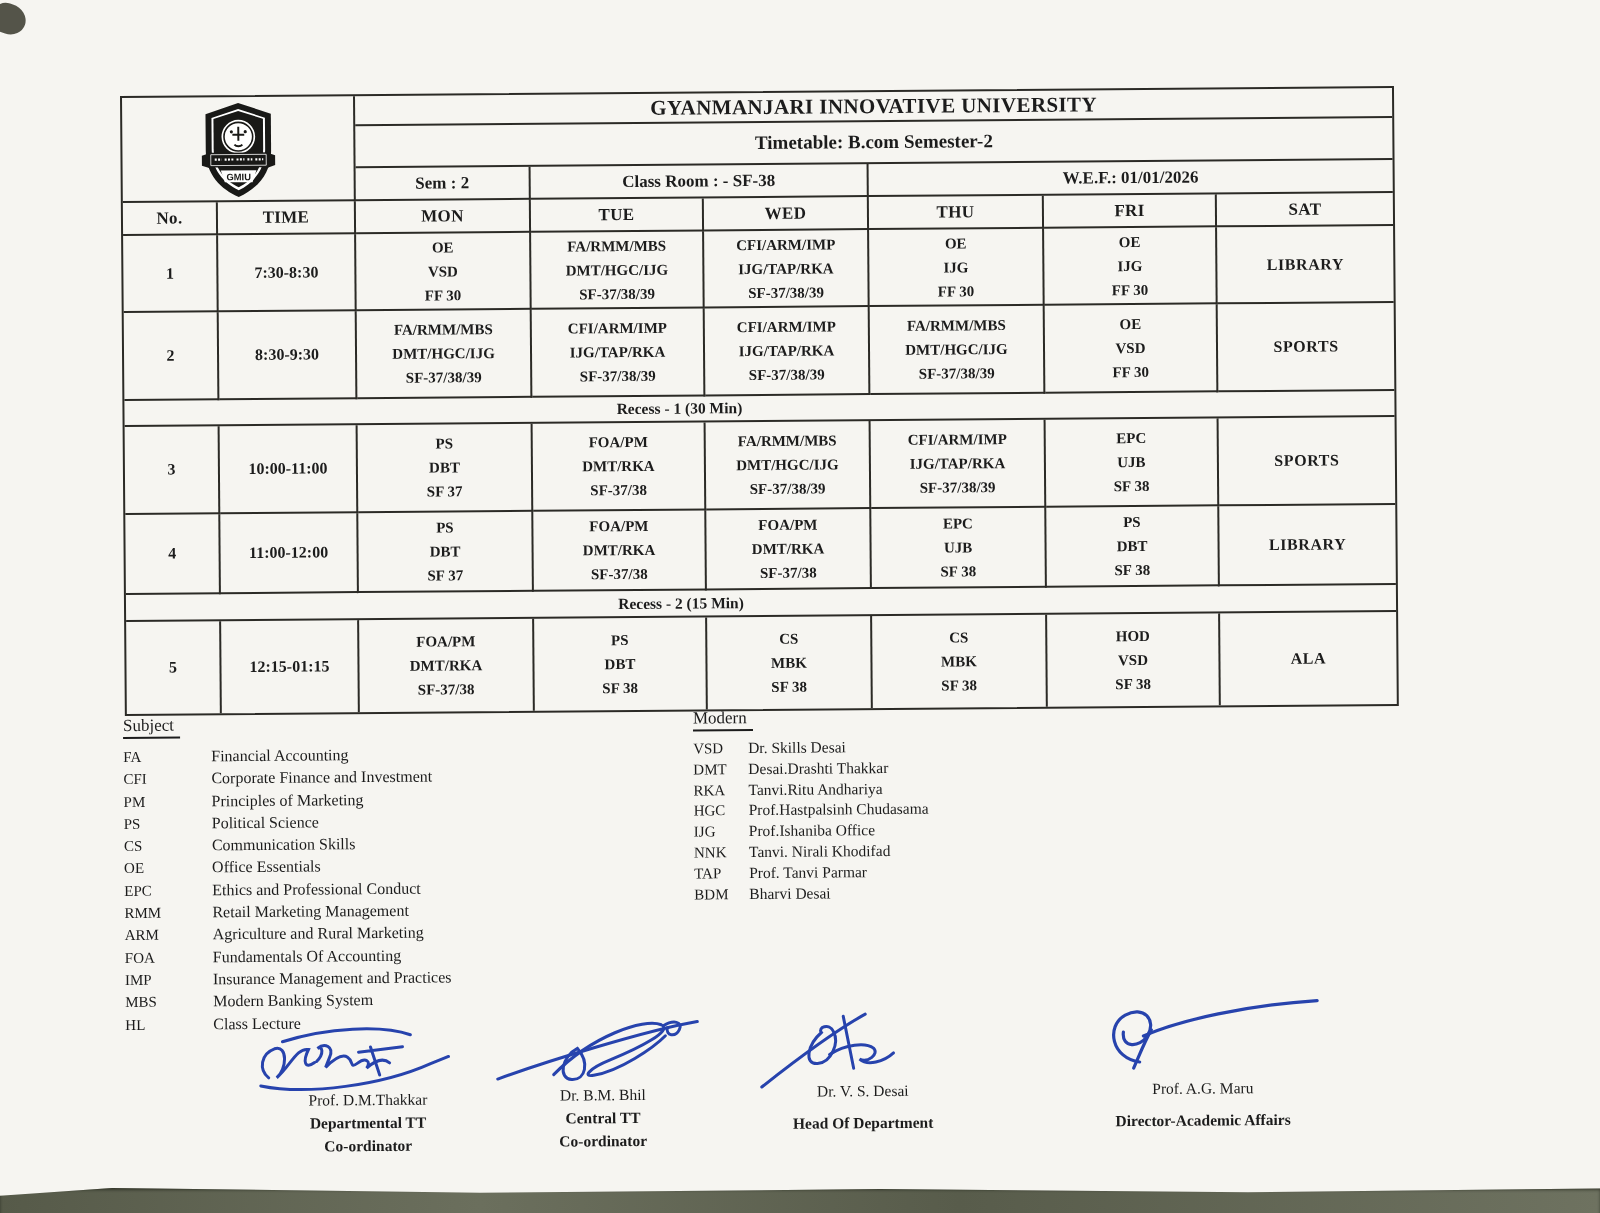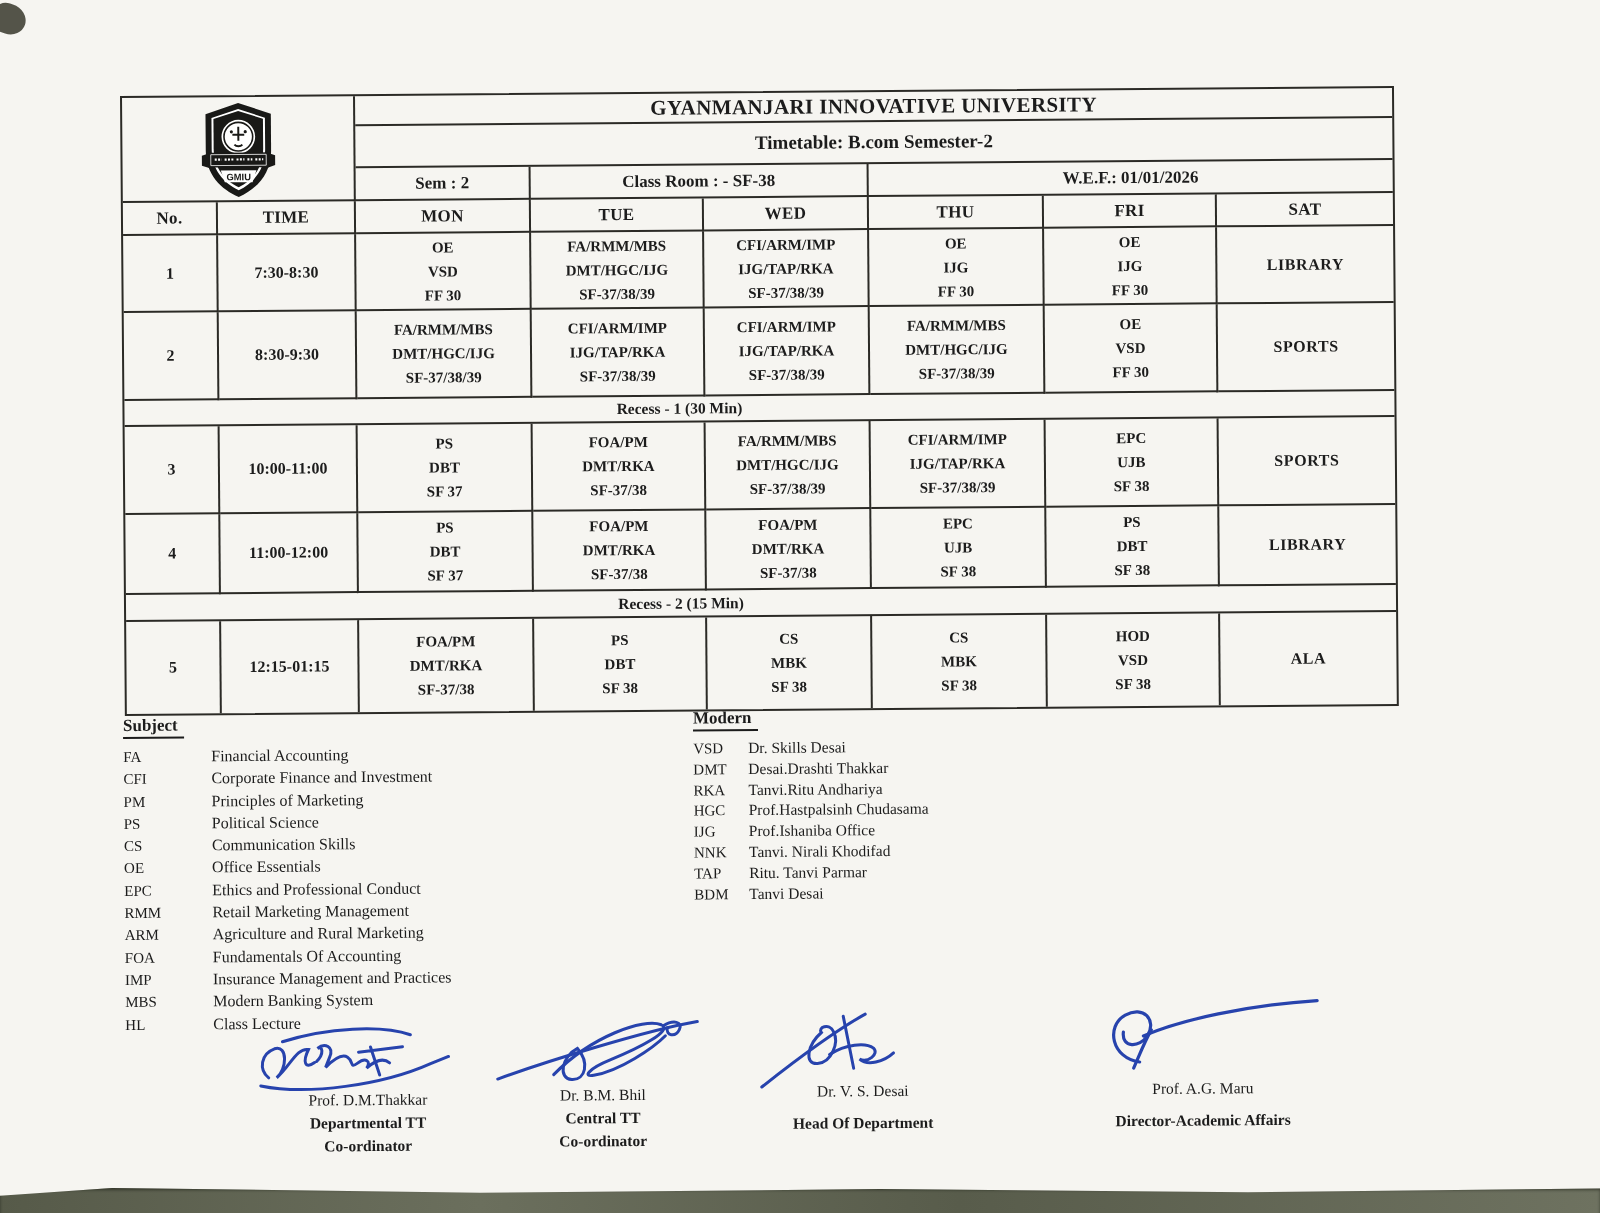--- a/index.html
+++ b/index.html
@@ -65,21 +65,21 @@
   .dh{font-size:17px;font-weight:bold;letter-spacing:.3px;}
   .cno{font-size:16px;font-weight:bold;}
   .ctime{font-size:16px;font-weight:bold;}
   .slot{font-size:15px;font-weight:bold;line-height:24px;}
   .satc{font-size:16px;font-weight:bold;letter-spacing:.6px;}
   .recess{font-size:15.5px;font-weight:bold;flex-direction:row;justify-content:center;padding-right:160px;}
   
   .legend{position:absolute;}
   .legend-subject{left:0;top:620px;width:540px;}
   .legend-faculty{left:570px;top:617px;width:420px;}
-  .leg-h{font-size:17px;font-weight:bold;display:inline-block;
+  .leg-h{font-size:17px;font-weight:normal;display:inline-block;
          border-bottom:2px solid var(--ink);padding:0 6px 1px 0;}
   .leg-rows{margin-top:7px;}
   .leg-row{display:flex;align-items:baseline;}
   .legend-subject .leg-row{font-size:16px;line-height:22.3px;}
   .legend-faculty .leg-row{font-size:15.5px;line-height:20.8px;}
   .legend-subject .code{width:88px;font-size:15px;}
   .legend-faculty .code{width:55px;font-size:15px;}
   
   .sig{position:absolute;width:250px;text-align:center;}
   .sig-1{left:117px;top:925px;}
@@ -367,25 +367,25 @@
         <div class="leg-row">
             <span class="code">IJG</span>
             <span>Prof.Ishaniba Office</span>
           </div>
         <div class="leg-row">
             <span class="code">NNK</span>
             <span>Tanvi. Nirali Khodifad</span>
           </div>
         <div class="leg-row">
             <span class="code">TAP</span>
-            <span>Ritu. Tanvi Parmar</span>
+            <span>Prof. Tanvi Parmar</span>
           </div>
         <div class="leg-row">
             <span class="code">BDM</span>
-            <span>Tanvi Desai</span>
+            <span>Bharvi Desai</span>
           </div>
       </div>
     </div>
 
     <div class="sig sig-1">
       <svg width="230" height="80" viewBox="0 0 230 80">
         <g fill="none" stroke="#2743ad" stroke-width="3" stroke-linecap="round">
           <path d="M16,58 C6,50 8,34 22,29 C36,25 34,50 24,58 C38,46 44,28 56,30 C50,42 52,50 62,43"></path>
           <path d="M64,42 C72,34 70,26 65,29 C72,23 82,27 77,38 L73,48 C81,40 89,34 95,38 C101,42 97,50 105,44 C113,38 119,42 114,49 C122,42 130,38 137,44"></path>
           <path d="M30,22 C75,8 130,6 158,16"></path>

